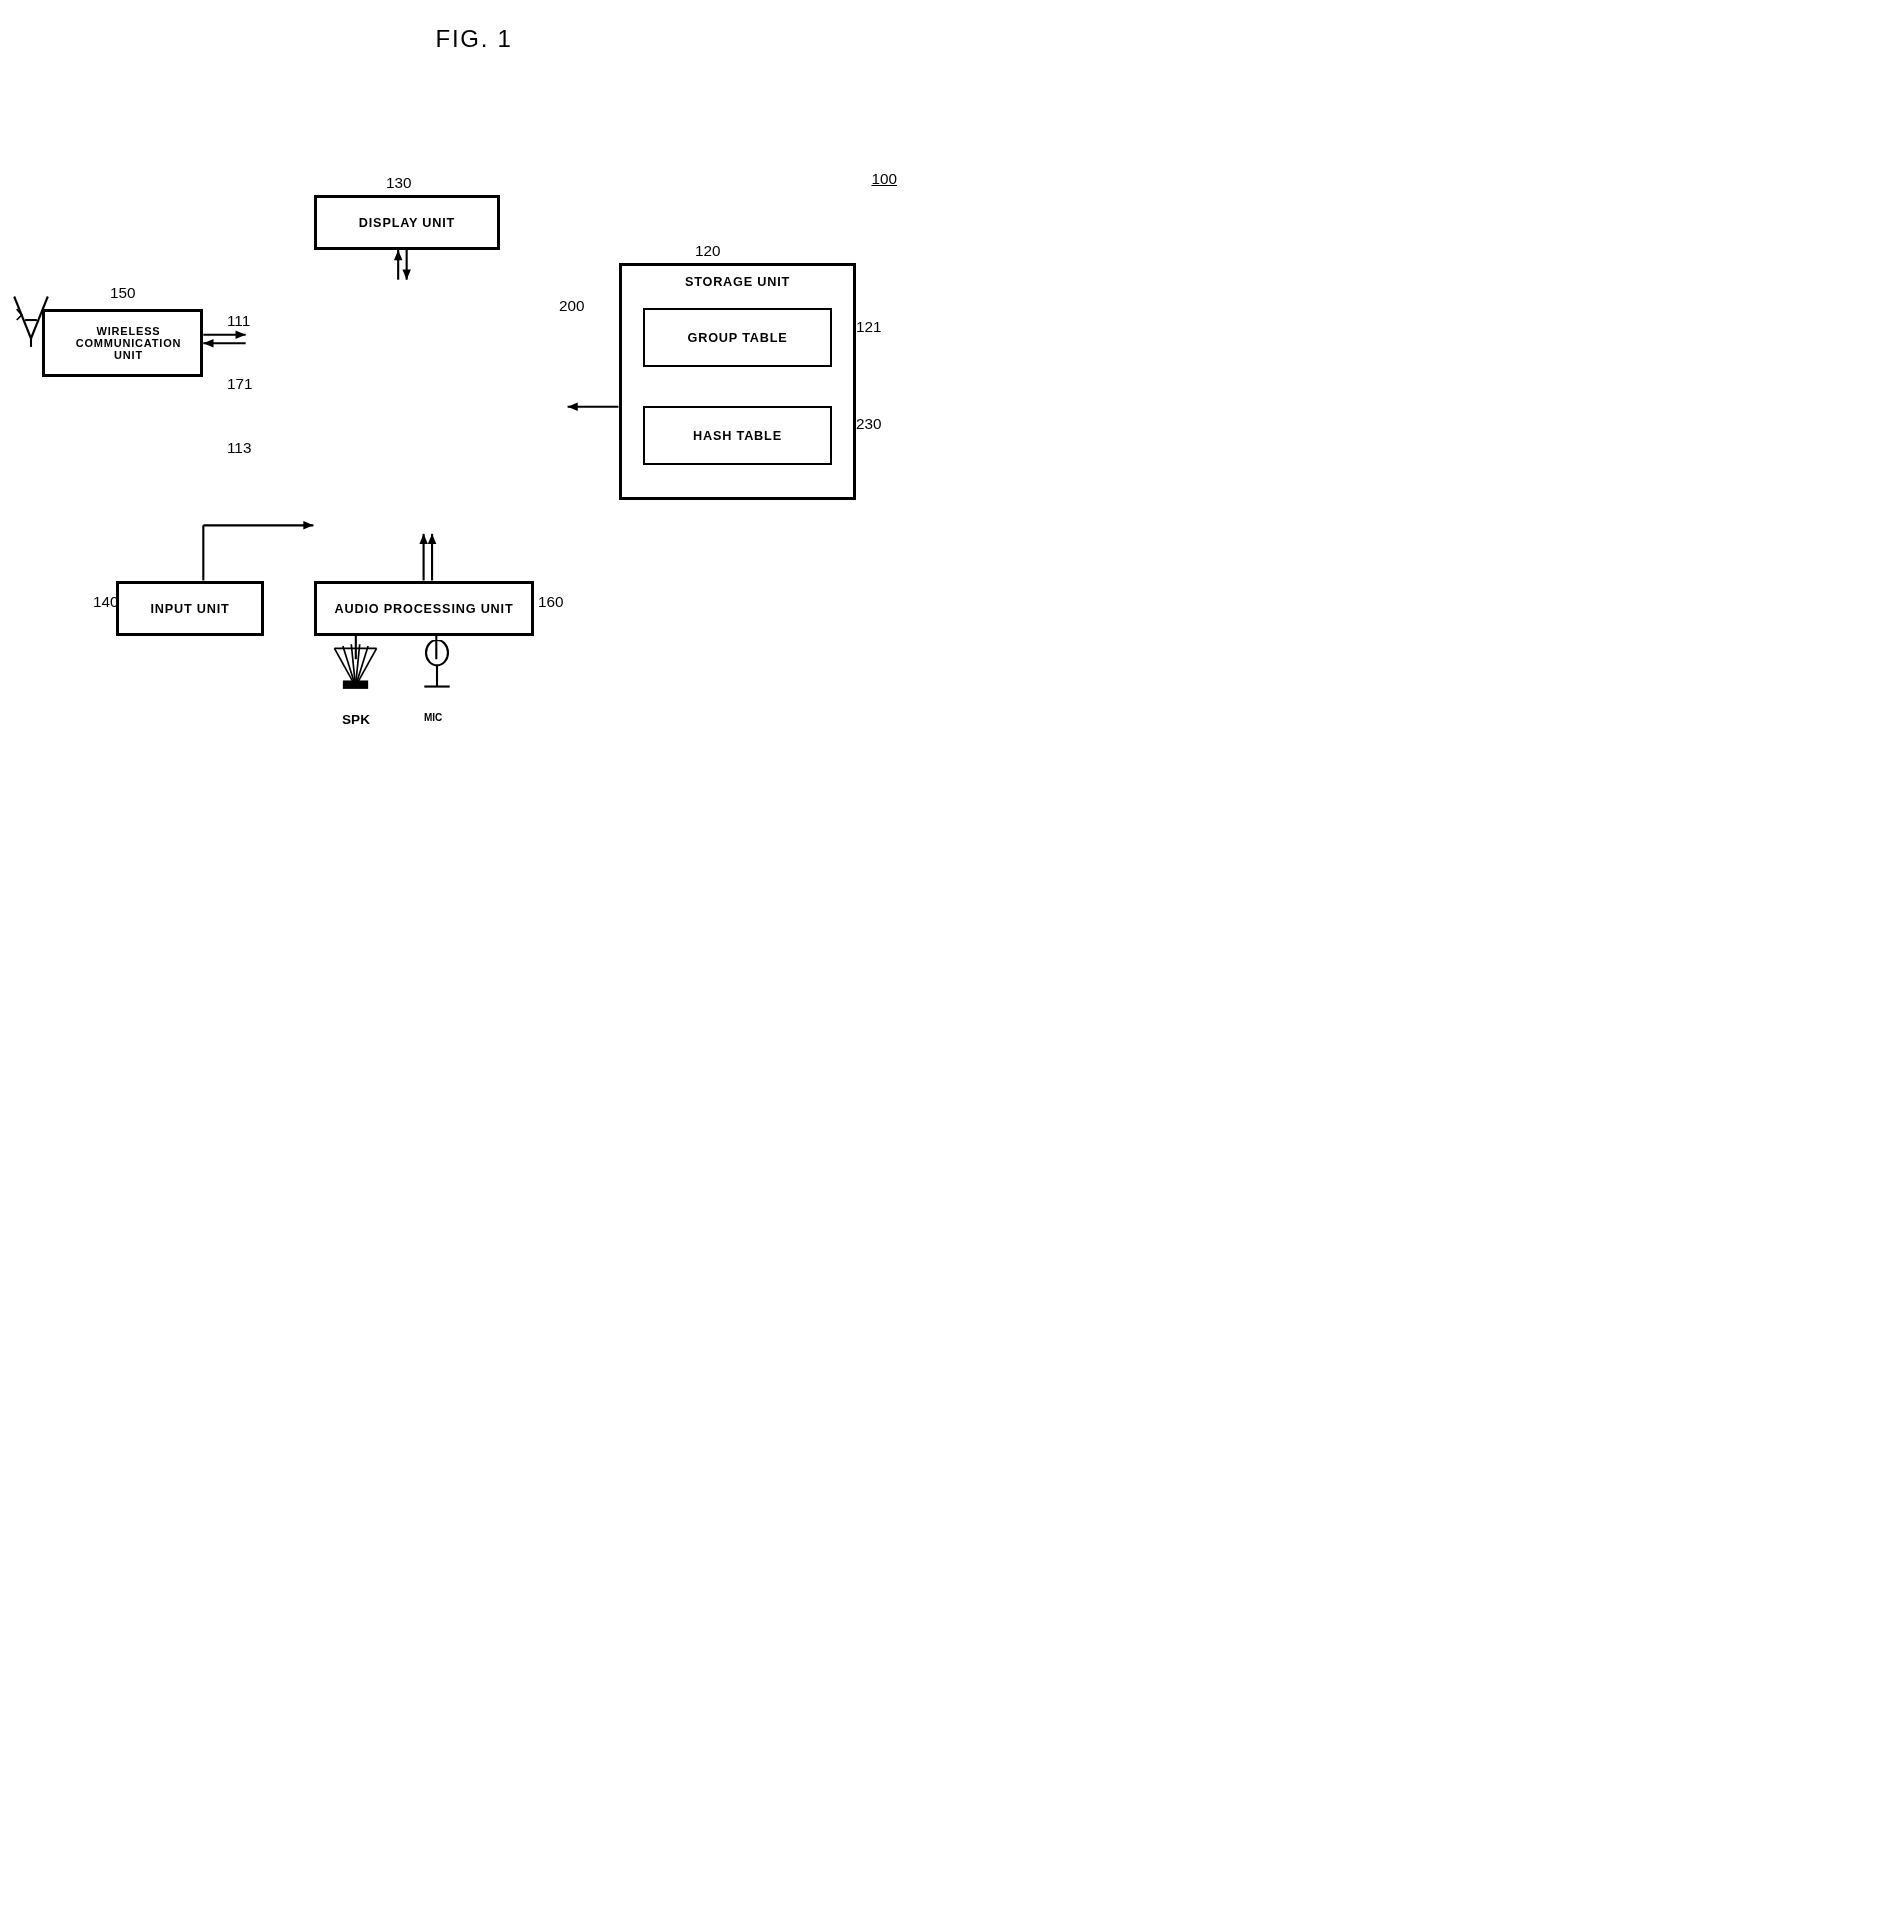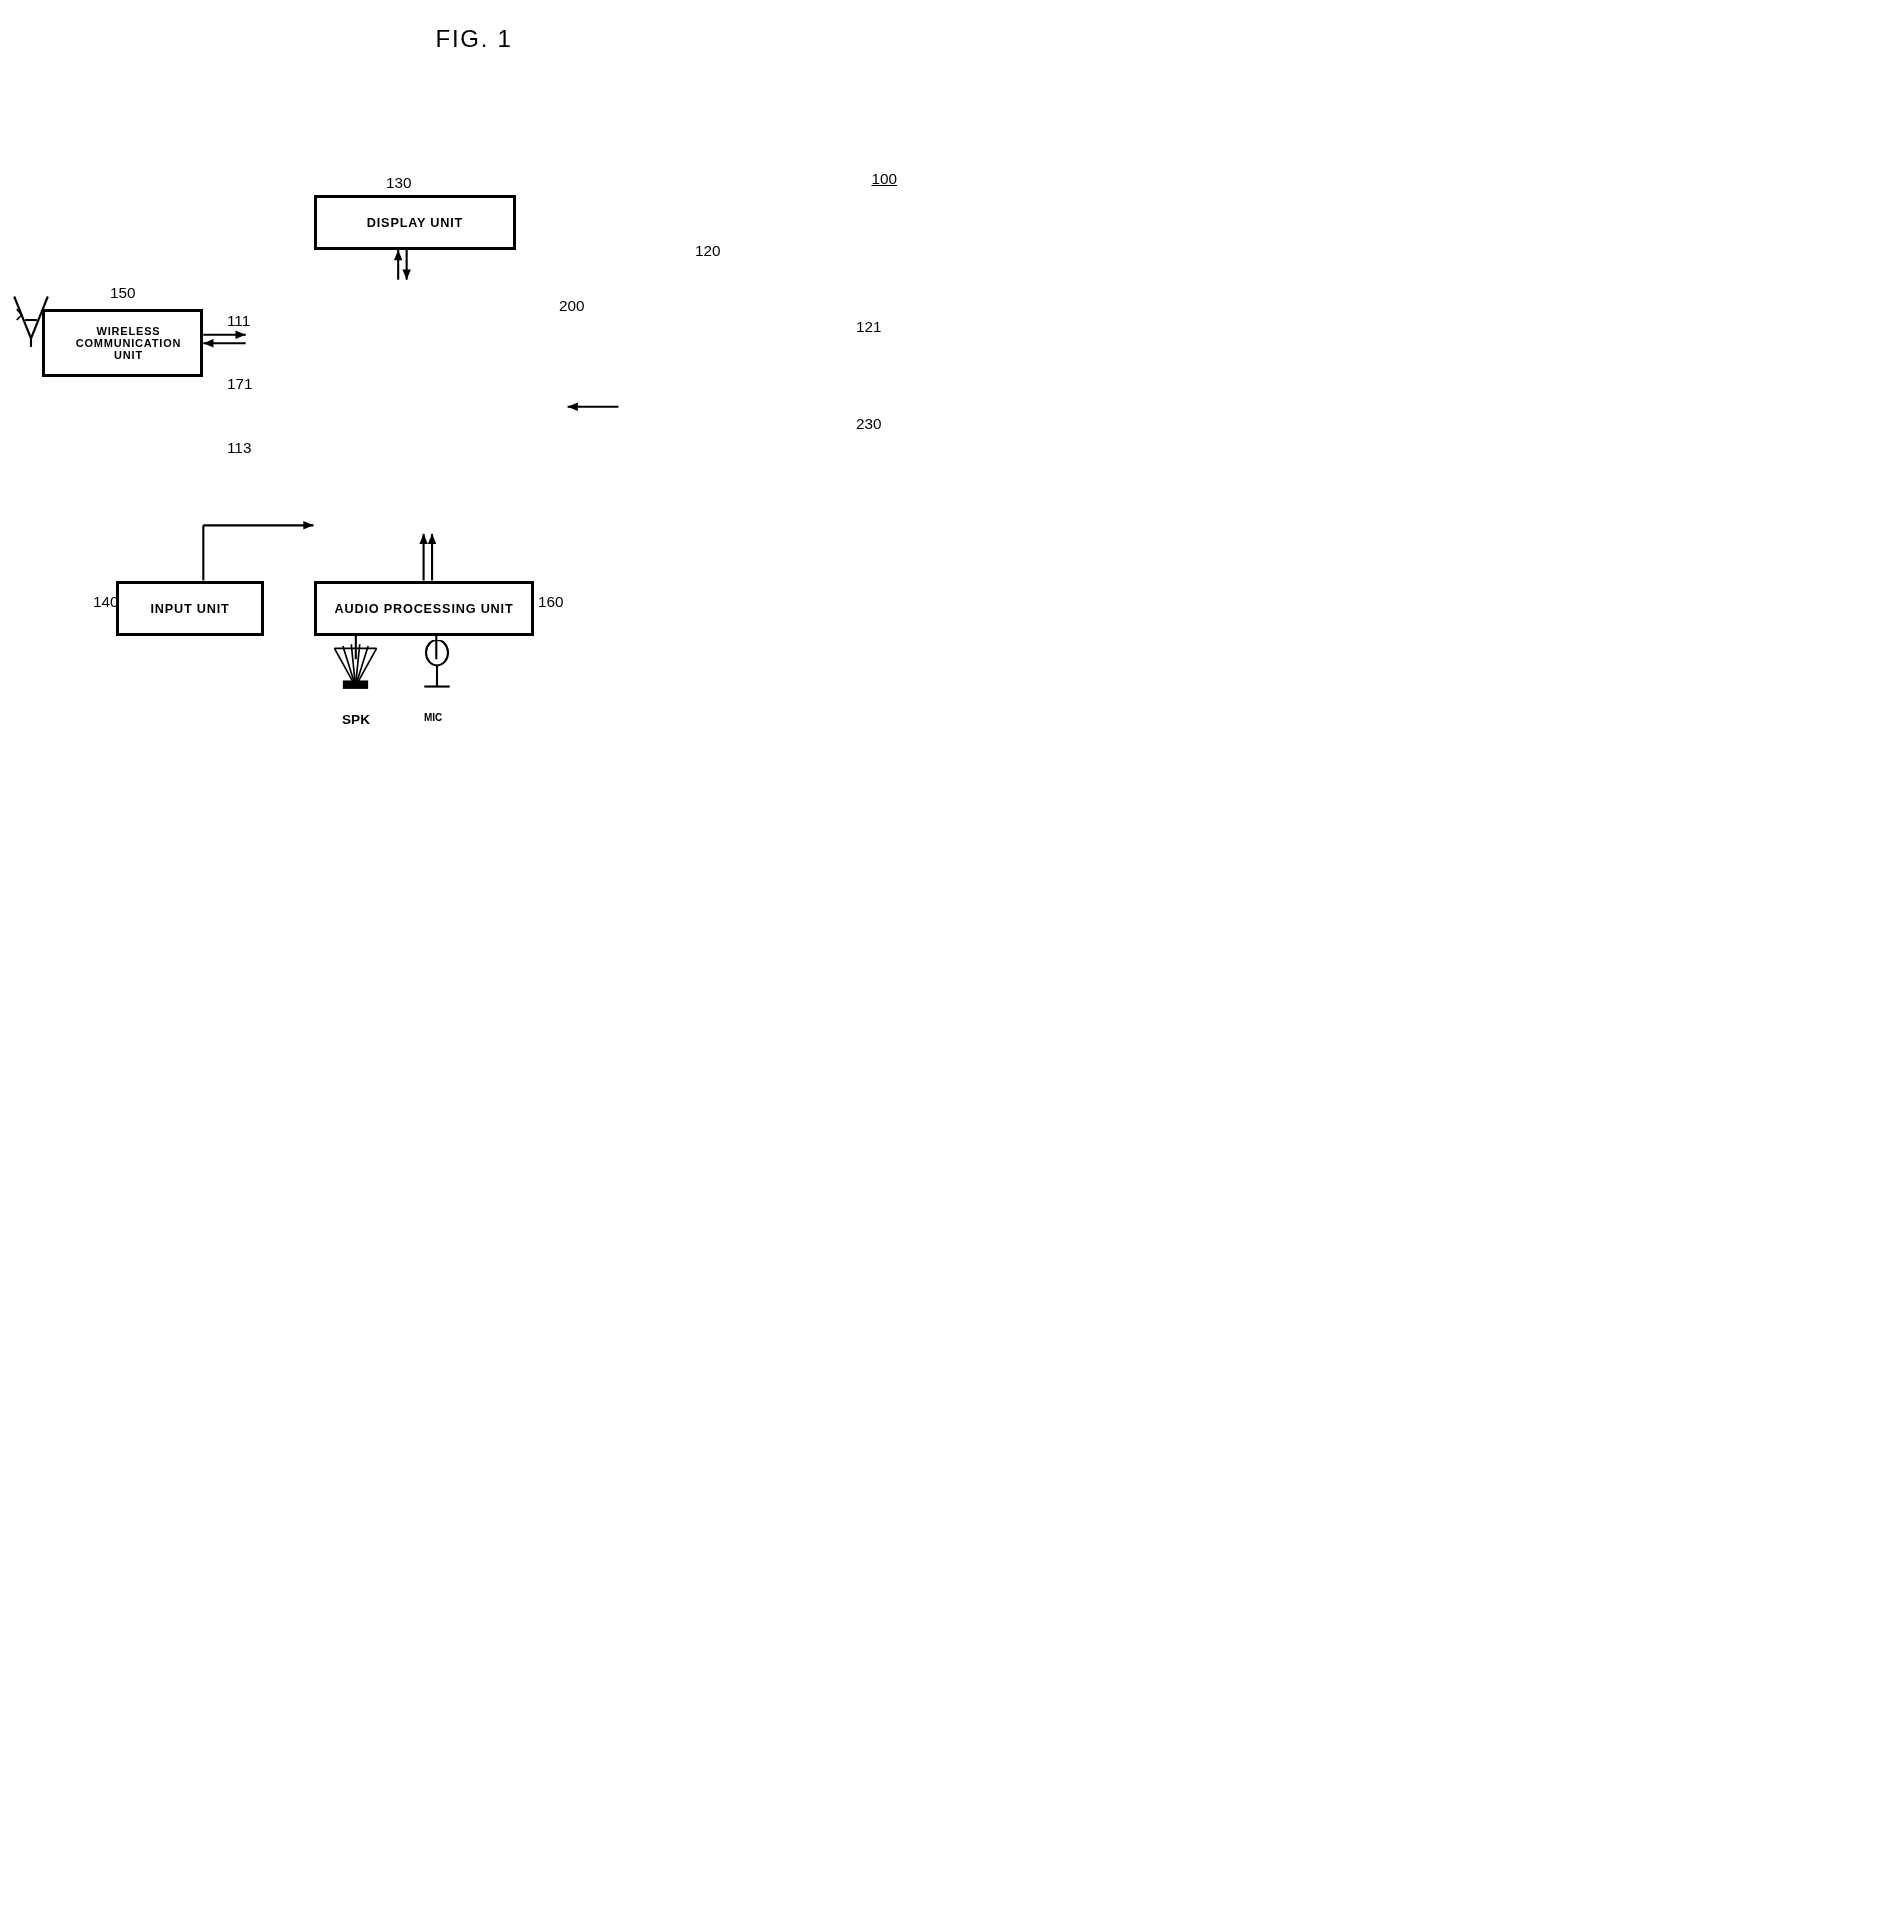--- a/index.html
+++ b/index.html
@@ -64,37 +64,48 @@
   </style>
 </head>
 <body>
 
 <div class="diagram-container">
 
   <div class="fig-title">FIG. 1</div>
 
   <div class="ref-label ref-underline" style="top:170px; right:51px;">100</div>
 
-  <div class="box box-thick" style="top:195px; left:314px; width:202px; height:55px;">
+  <div class="box box-thick" style="top:195px; left:314px; width:186px; height:55px;">
     <span>DISPLAY UNIT</span>
   </div>
   <div class="ref-label" style="top:174px; left:386px;">130</div>
 
   <div class="ref-label" style="top:297px; left:559px;">200</div>
 
   <div class="ref-label" style="top:312px; left:227px;">111</div>
   <div class="ref-label" style="top:375px; left:227px;">171</div>
   <div class="ref-label" style="top:439px; left:227px;">113</div>
 
   <div class="box box-thick" style="top:309px; left:42px; width:161px; height:68px;">
     <span style="white-space:pre-line; font-size:11px; font-weight:bold; letter-spacing:0.8px;margin-left:12px;">WIRELESS COMMUNICATION
 UNIT</span>
   </div>
   <div class="ref-label" style="top:284px; left:110px;">150</div>
 
+  <div class="box box-thick" style="top:263px; left:619px; width:237px; height:237px;">
+    <span style="position:absolute; top:8.5px; left:50%; transform:translateX(-50%); font-size:12.7px; font-weight:bold; letter-spacing:0.8px; white-space:nowrap;">STORAGE UNIT</span>
+
+    <div class="box" style="position:absolute; top:42px; left:21px; right:21px; height:59px; border-width:2.5px;">
+      <span>GROUP TABLE</span>
+    </div>
+
+    <div class="box" style="position:absolute; top:140px; left:21px; right:21px; height:59px; border-width:2.5px;">
+      <span>HASH TABLE</span>
+    </div>
+  </div>
   <div class="ref-label" style="top:242px; left:695px;">120</div>
   <div class="ref-label" style="top:318px; left:856px;">121</div>
   <div class="ref-label" style="top:415px; left:856px;">230</div>
 
   <div class="box box-thick" style="top:581px; left:116px; width:148px; height:55px;">
     <span>INPUT UNIT</span>
   </div>
   <div class="ref-label" style="top:593px; left:93px;">140</div>
 
   <div class="box box-thick" style="top:581px; left:314px; width:220px; height:55px;">

